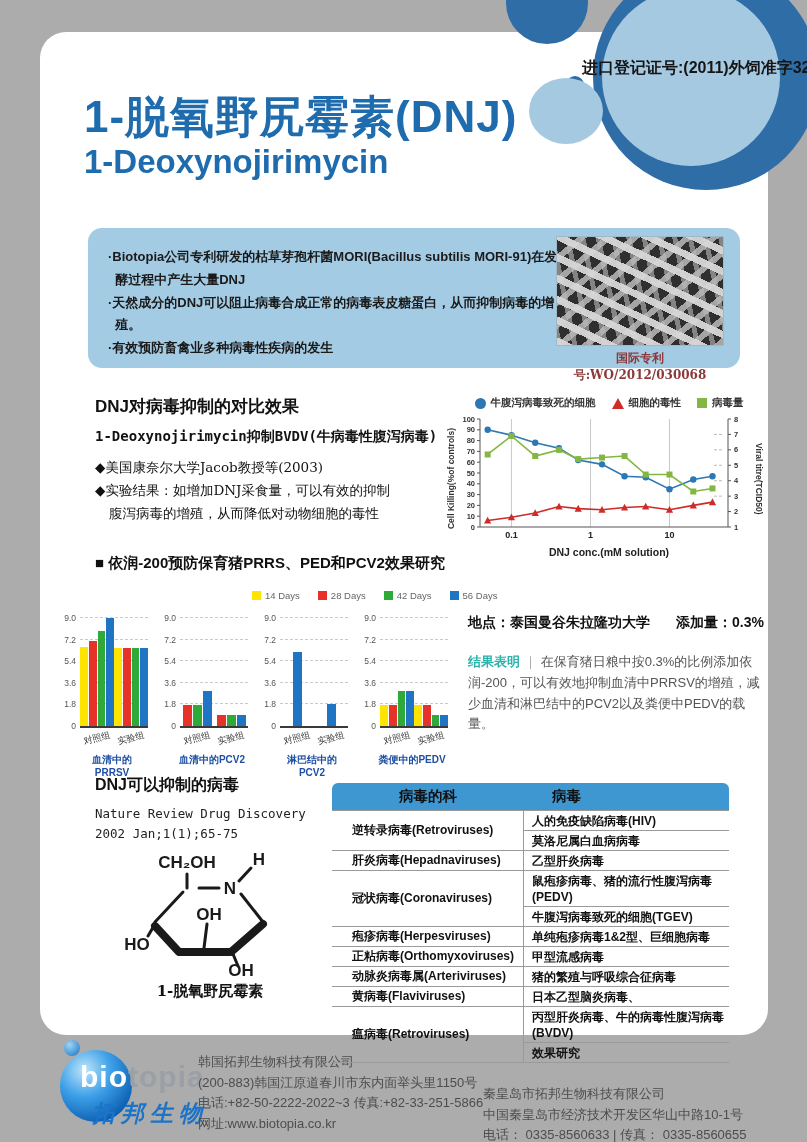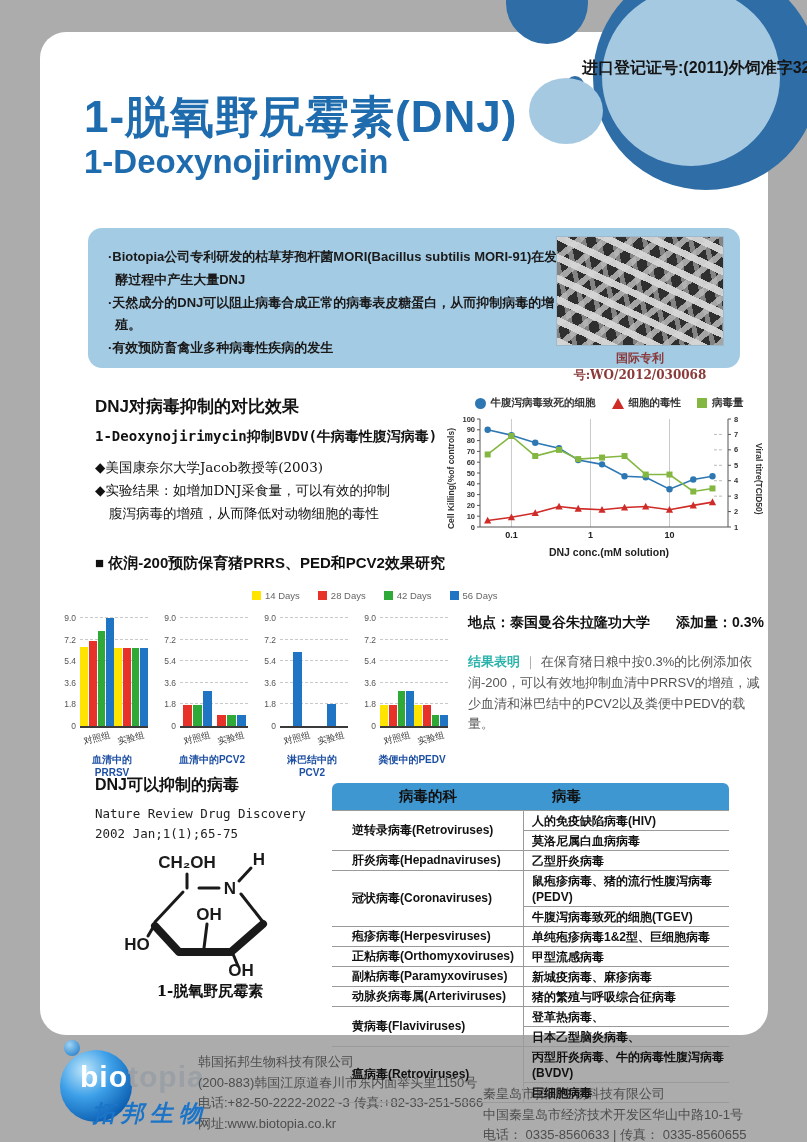--- a/index.html
+++ b/index.html
@@ -479,43 +479,36 @@
               <div class="vt-sub">单纯疱疹病毒1&amp;2型、巨细胞病毒</div>
             </div>
           </div>
           <div class="vt-row">
             <div class="vt-fam">正粘病毒(Orthomyxoviruses)</div>
             <div class="vt-vir">
               <div class="vt-sub">甲型流感病毒</div>
             </div>
           </div>
           <div class="vt-row">
-            <div class="vt-fam">副粘病毒(Paramyxoviruses)</div>
-            <div class="vt-vir">
-              <div class="vt-sub">新城疫病毒、麻疹病毒</div>
-            </div>
-          </div>
-          <div class="vt-row">
             <div class="vt-fam">动脉炎病毒属(Arteriviruses)</div>
             <div class="vt-vir">
               <div class="vt-sub">猪的繁殖与呼吸综合征病毒</div>
             </div>
           </div>
           <div class="vt-row">
             <div class="vt-fam">黄病毒(Flaviviruses)</div>
             <div class="vt-vir">
-              <div class="vt-sub">登革热病毒、</div>
               <div class="vt-sub">日本乙型脑炎病毒、</div>
             </div>
           </div>
           <div class="vt-row">
             <div class="vt-fam">瘟病毒(Retroviruses)</div>
             <div class="vt-vir">
               <div class="vt-sub">丙型肝炎病毒、牛的病毒性腹泻病毒(BVDV)</div>
-              <div class="vt-sub">巨细胞病毒</div>
+              <div class="vt-sub">效果研究</div>
             </div>
           </div>
         </div>
     </div>
   </div>
 
   <div class="footer">
     <div class="logo">
       <div class="logo-sphere"></div>
       <div class="logo-dot"></div>

